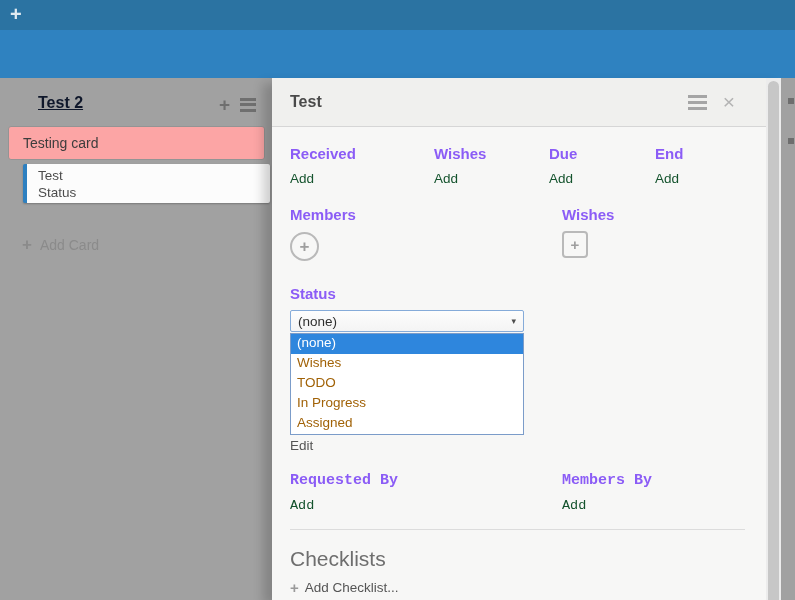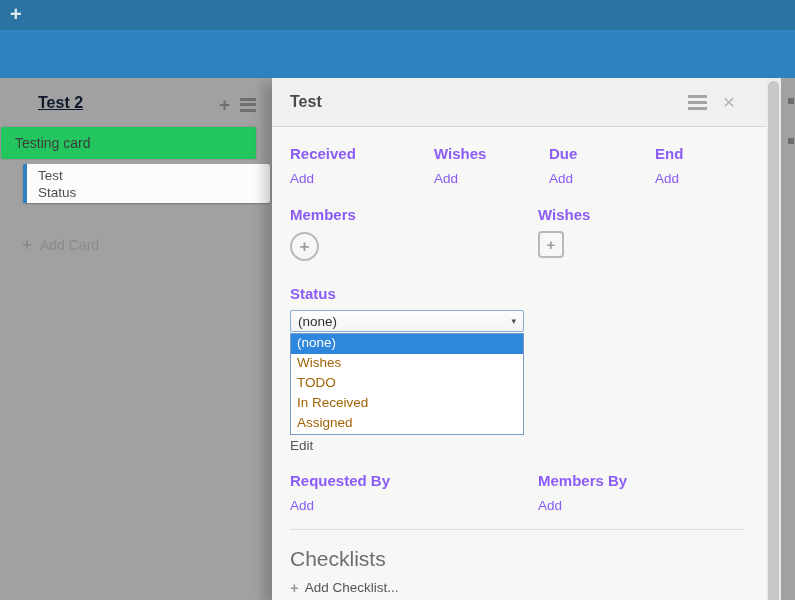--- a/index.html
+++ b/index.html
@@ -12,22 +12,22 @@
   .topbar-plus { position:absolute; left:10px; top:3px; color:rgba(255,255,255,.85);
     font-size:20px; font-weight:bold; cursor:pointer; }
 
   
   .list-title { position:absolute; left:38px; top:94px; font-size:16px; font-weight:bold; color:#0f172a;text-decoration:underline; }
   .list-header-icons { position:absolute; left:219px; top:95px; display:flex; gap:10px; align-items:center; }
   .icon-plus-gray { color:#6f6f6f; font-size:19px; font-weight:bold; line-height:18px; cursor:pointer; }
   .hamburger { width:16px; cursor:pointer; }
   .hamburger i { display:block; height:3px; background:#6f6f6f; margin:2.5px 0; }
 
-  .minicard { position:absolute; left:0; top:126px; width:257px; height:34px;
-    background:#22c55e; border:1px solid #949494; border-radius:3px;
+  .minicard { position:absolute; left:8px; top:126px; width:257px; height:34px;
+    background:#fca5a5; border:1px solid #949494; border-radius:3px;
     color:#3d3d3d; font-size:14px; padding:8px 0 0 14px; cursor:pointer; }
 
   .minicard-open { position:absolute; left:23px; top:164px; width:247px; height:39px;
     background:#fcfcfc; border-left:4px solid #2e80c0; border-radius:2px;
     box-shadow:0 1px 2px rgba(0,0,0,.25); padding:3px 0 0 11px; cursor:pointer; }
   .minicard-open .line { font-size:13.5px; color:#4c4c4c; line-height:17px; }
 
   .add-card { position:absolute; left:22px; top:235px; display:flex; gap:8px; align-items:center;
     color:#8b8b8b; font-size:14px; cursor:pointer; }
   .add-card .plus { font-size:17px; font-weight:bold; color:#8b8b8b; }
@@ -45,26 +45,26 @@
   .panel-hamburger i { display:block; height:3px; background:#a5a5a5; margin:3px 0; }
   .panel-close { color:#b3b3b3; font-size:21px; line-height:16px; cursor:pointer; margin-right:24px; }
 
   .panel-scrollbar { position:absolute; right:0; top:0; width:15px; height:522px; background:#ececec; }
   .panel-thumb { position:absolute; left:2px; right:2px; top:3px; bottom:0;
     background:#c7c7c7; border-radius:6px 6px 0 0; }
 
   .panel-content { padding:0 36px 0 18px; }
 
   .sec-label { font-size:15px; font-weight:bold; color:#8b5cf6; }
-  .add-link { font-size:13.5px; color:#8b5cf6; cursor:pointer; }
+  .add-link { font-size:13.5px; color:#14532d; cursor:pointer; }
 
   .dates-grid { display:grid; grid-template-columns:144px 115px 106px 1fr; margin-top:18px; }
   .dates-grid .add-link { margin-top:9px; }
 
-  .two-col { display:grid; grid-template-columns:248px 1fr; }
+  .two-col { display:grid; grid-template-columns:248px 1fr;gap:24px; }
   .people-grid { margin-top:20px; }
   .member-add-btn { margin-top:9px; width:29px; height:29px; border:2px solid #b9b9b9;
     border-radius:50%; color:#9e9e9e; font-size:17px; font-weight:bold;
     display:flex; align-items:center; justify-content:center; cursor:pointer; }
   .label-add-btn { margin-top:8px; width:26px; height:27px; border:2px solid #b9b9b9;
     border-radius:4px; color:#9e9e9e; font-size:15px; font-weight:bold;
     display:flex; align-items:center; justify-content:center; cursor:pointer; }
 
   .status-label { margin-top:24px; }
   .status-select { margin-top:8px; width:234px; height:22px;
@@ -72,21 +72,21 @@
     background:linear-gradient(#fdfdfd,#f4f4f4);
     display:flex; align-items:center; padding:0 7px; cursor:pointer; }
   .status-select .value { flex:1; font-size:13.5px; color:#2e2e2e; }
   .status-select .arrow { font-size:9px; color:#4d4d4d; }
   .status-listbox { margin-top:1px; width:234px; background:#ffffff;
     border:1px solid #7b9cc9; }
   .status-option { height:20px; font-size:13.5px; color:#a16207; padding:1px 0 0 6px; cursor:pointer; }
   .status-option.selected { background:#2e86dd; color:#ffffff; }
   .edit-link { margin-top:3px; font-size:13.5px; color:#545454; cursor:pointer; width:30px; }
 
-  .req-grid { margin-top:19px; }
+  .req-grid { margin-top:19px;font-family:Liberation Mono, monospace; }
   .req-grid .add-link { margin-top:9px; }
 
   .divider { border-top:1px solid #dcdcdc; margin-top:16px; }
   .checklists-label { margin-top:17px; font-size:21px; color:#6e6e6e; }
   .add-checklist { margin-top:8px; display:flex; gap:6px; align-items:center;
     font-size:13.5px; color:#555555; cursor:pointer; }
   .add-checklist .plus { color:#9a9a9a; font-size:15px; font-weight:bold; }
 </style>
 </head>
 <body>
@@ -174,21 +174,21 @@
 
     <div class="status-select">
       <span class="value">(none)</span>
       <span class="arrow">▾</span>
     </div>
 
     <div class="status-listbox">
       <div class="status-option selected">(none)</div>
       <div class="status-option">Wishes</div>
       <div class="status-option">TODO</div>
-      <div class="status-option">In Received</div>
+      <div class="status-option">In Progress</div>
       <div class="status-option">Assigned</div>
     </div>
 
     <div class="edit-link">Edit</div>
 
     <div class="two-col req-grid">
       <div>
         <div class="sec-label">Requested By</div>
         <div class="add-link">Add</div>
       </div>

